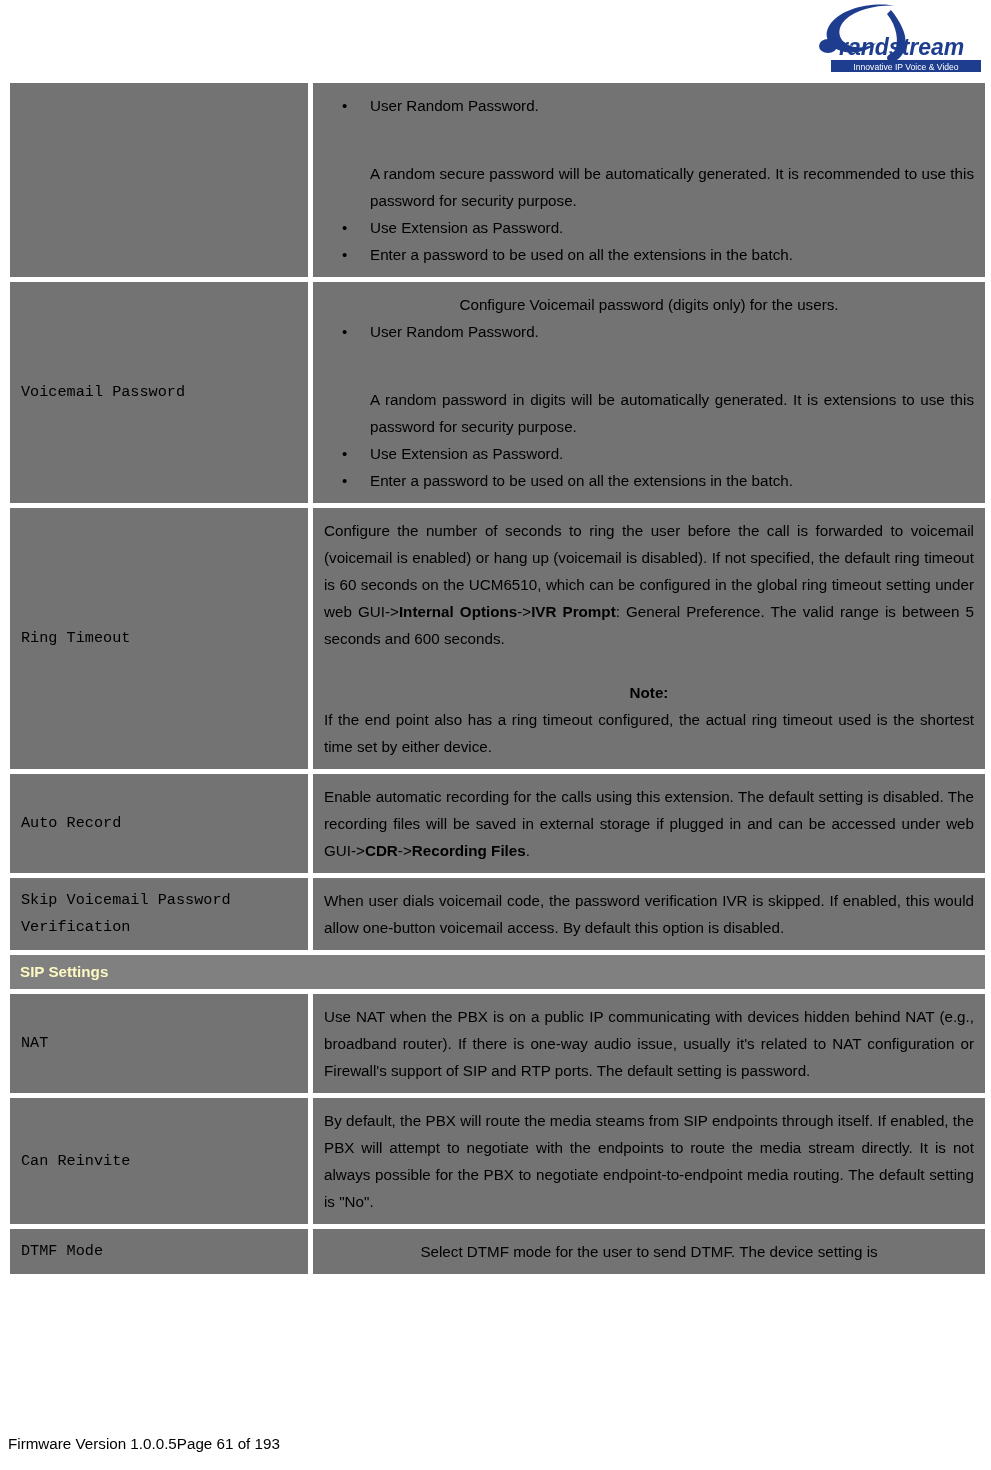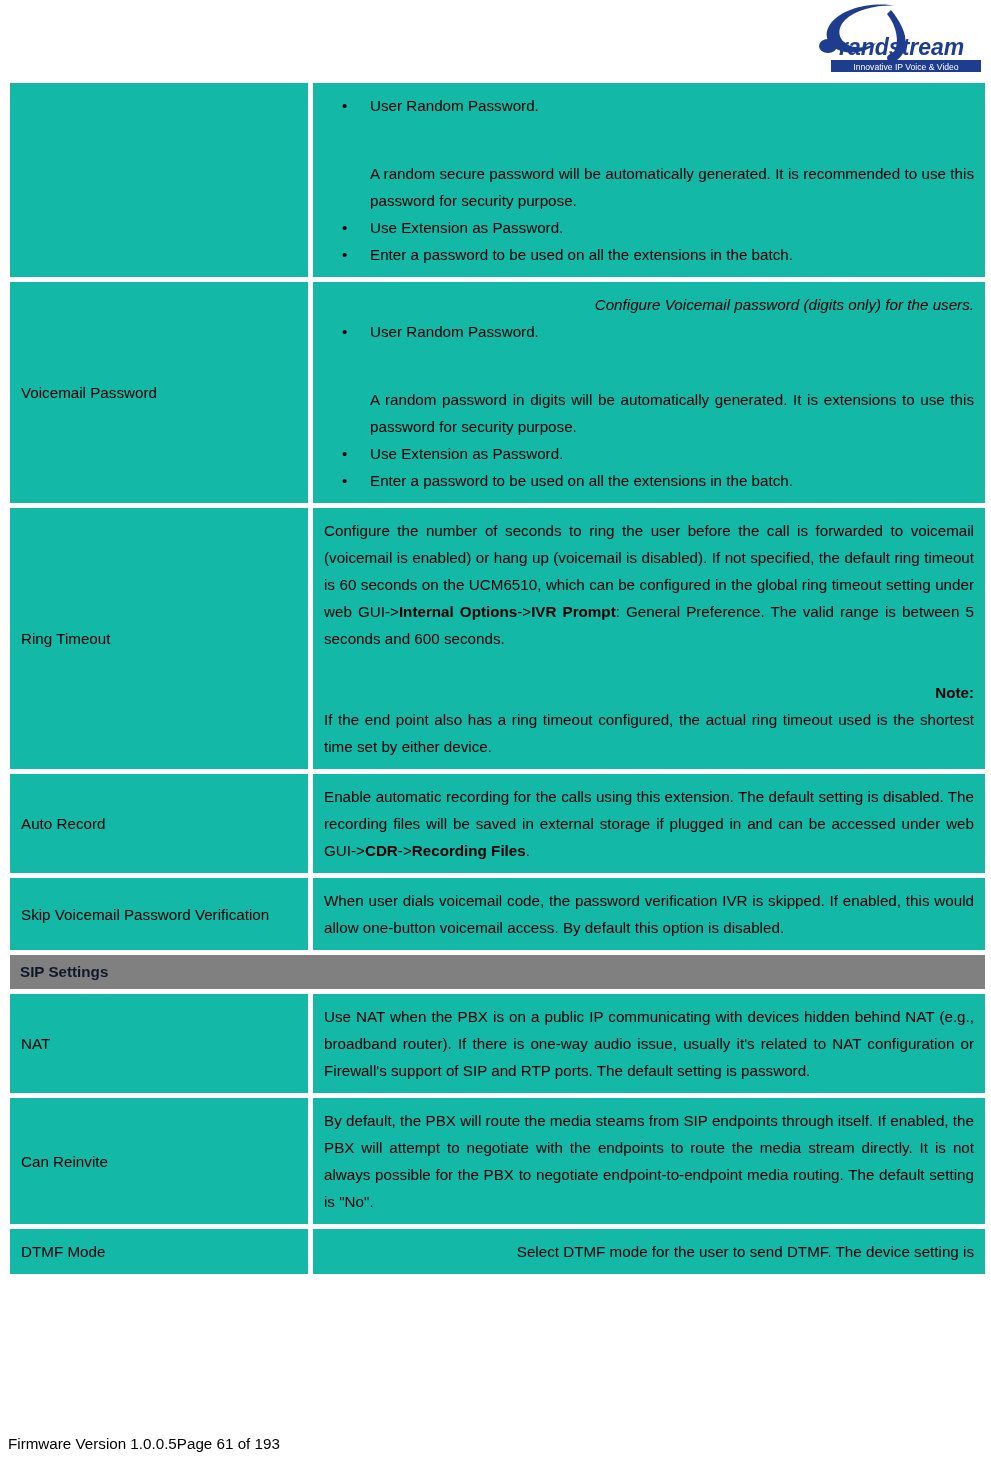--- a/index.html
+++ b/index.html
@@ -34,43 +34,44 @@
 
   
   .doc-table {
     width: 980px;
     margin: 0 0 0 5px;
     border-collapse: separate;
     border-spacing: 5px 5px;
     table-layout: fixed;
   }
   .doc-table td {
-    background: #14b8a6;
+    background: #737373;
     vertical-align: middle;
     padding: 9px 11px 9px 11px;
     font-size: 15.2px;
     line-height: 27px;
     color: #000;
   }
   .col-label { width: 298px; }
   .col-desc  { width: 672px; }
 
   td.label-cell {
     vertical-align: middle;
+    font-family: Liberation Mono, monospace;
   }
   td.desc-cell {
     vertical-align: top;
     text-align: justify;
     text-justify: inter-word;
   }
 
   
   tr.section-row td {
     background: #808080;
-    color: #0f172a;
+    color: #fef9c3;
     font-weight: bold;
     padding: 5px 10px 5px 10px;
     line-height: 24px;
     font-size: 15.2px;
   }
 
   
   ul.bullets {
     list-style: none;
     margin: 0;
@@ -88,23 +89,23 @@
     left: 18px;
     top: 0;
     font-size: 15px;
     line-height: 27px;
   }
   ul.bullets > li .sub {
     display: block;
     text-align: justify;
     margin-top: 41px;
   }
-  .lead-line { text-align: right; font-style: italic; }
+  .lead-line { text-align: center; }
   .blank-line { display:block; height: 27px; }
-  .nowrapjust { text-align: right; }
+  .nowrapjust { text-align: center; }
   strong { font-weight: bold; }
 
   
   .page-footer {
     position: absolute;
     left: 0;
     right: 0;
     bottom: 18px;
     width: 991px;
     display: flex;

